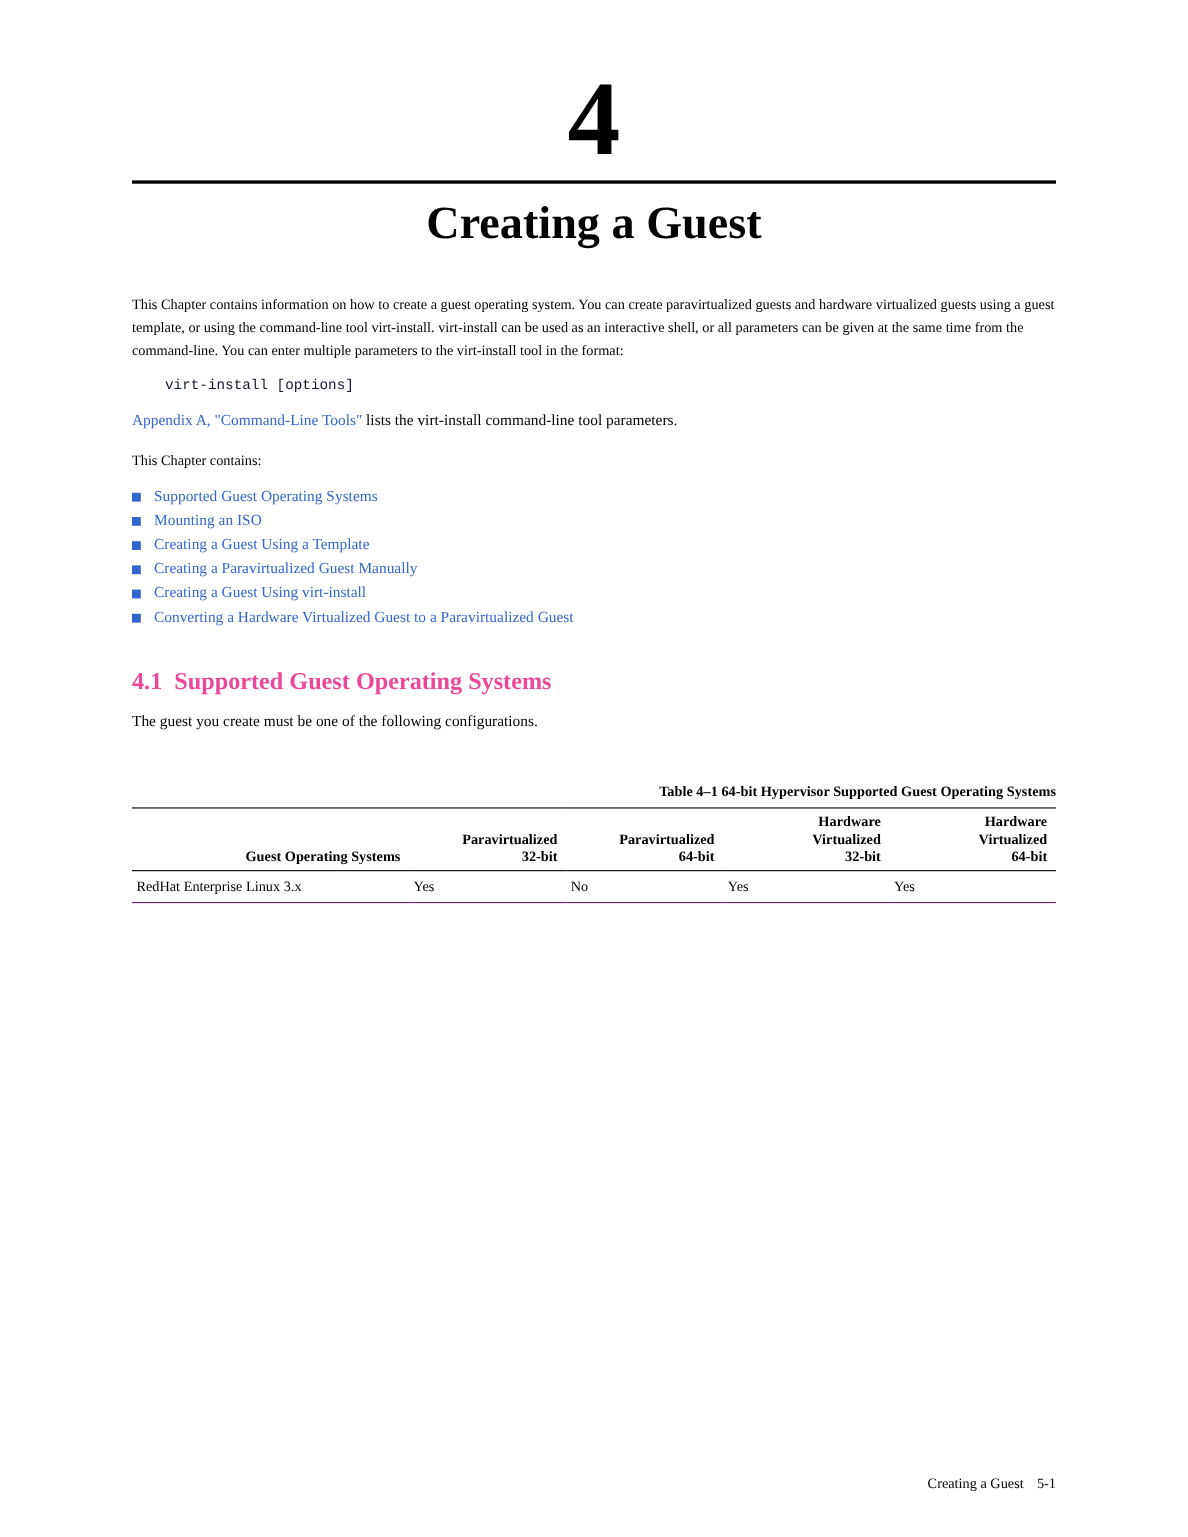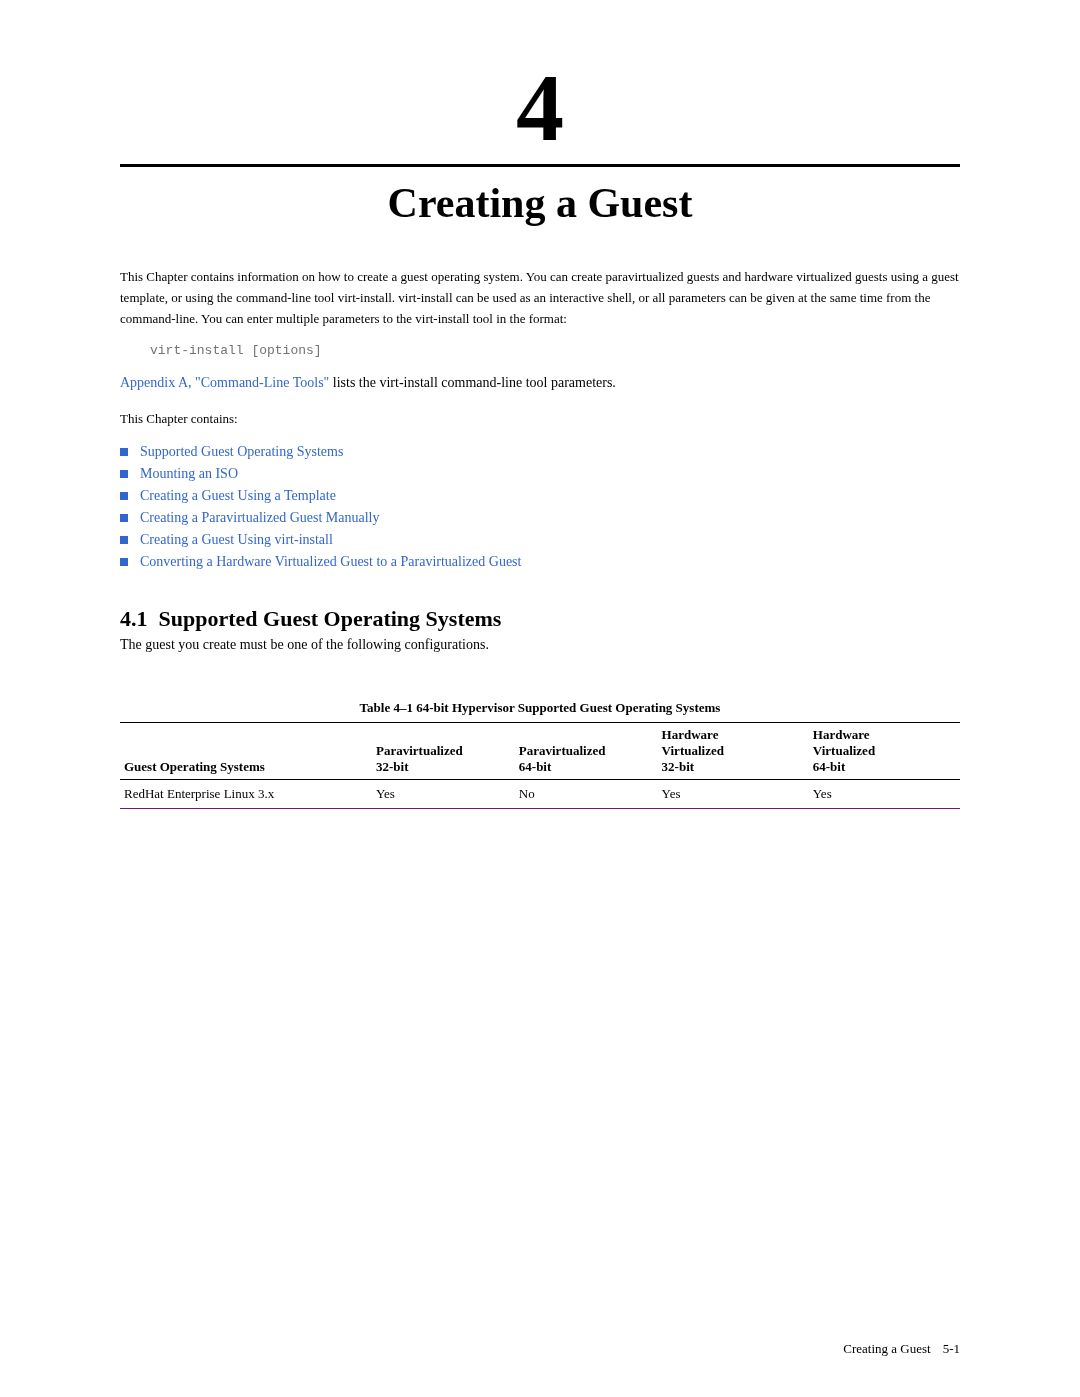--- a/index.html
+++ b/index.html
@@ -52,21 +52,21 @@
       font-size: 13px;
       line-height: 1.6;
       margin-bottom: 14px;
       text-indent: 0;
     }
 
     .code-line {
       font-family: "Courier New", Courier, monospace;
       font-size: 13px;
       margin: 10px 0 14px 30px;
-      color: #737373;
+      color: #0f172a;
     }
 
     .link-text {
       color: #3366cc;
       text-decoration: none;
     }
 
     .link-para {
       font-size: 14px;
       line-height: 1.6;
@@ -96,62 +96,62 @@
       height: 8px;
       background: #3366cc;
       margin-top: 4px;
       margin-right: 12px;
       flex-shrink: 0;
     }
 
     .section-heading {
       font-size: 22px;
       font-weight: bold;
-      color: #000000;
+      color: #ec4899;
       margin-top: 36px;
-      margin-bottom: 2px;
+      margin-bottom: 14px;
       border-bottom: none;
     }
 
     .section-number {
       font-size: 22px;
       font-weight: bold;
     }
 
     .section-intro {
       font-size: 14px;
       line-height: 1.6;
       margin-bottom: 16px;
     }
 
     .table-caption {
       font-size: 13px;
       font-weight: bold;
       font-style: italic;
       margin-bottom: 6px;
-      text-align: center;
+      text-align: right;
       margin-top: 44px;
     }
 
     .table-caption span {
       font-style: normal;
       font-weight: bold;
     }
 
     .data-table {
       width: 100%;
       border-collapse: collapse;
       font-size: 13px;
       margin-bottom: 10px;
     }
 
     .data-table th {
       font-weight: bold;
       font-size: 13px;
-      text-align: left;
+      text-align: right;
       vertical-align: bottom;
       padding: 4px 8px 4px 4px;
       border-top: 1.5px solid #000;
       border-bottom: 1.5px solid #000;
     }
 
     .data-table td {
       padding: 6px 8px 6px 4px;
       vertical-align: top;
       border-bottom: 1px solid #701a75;

